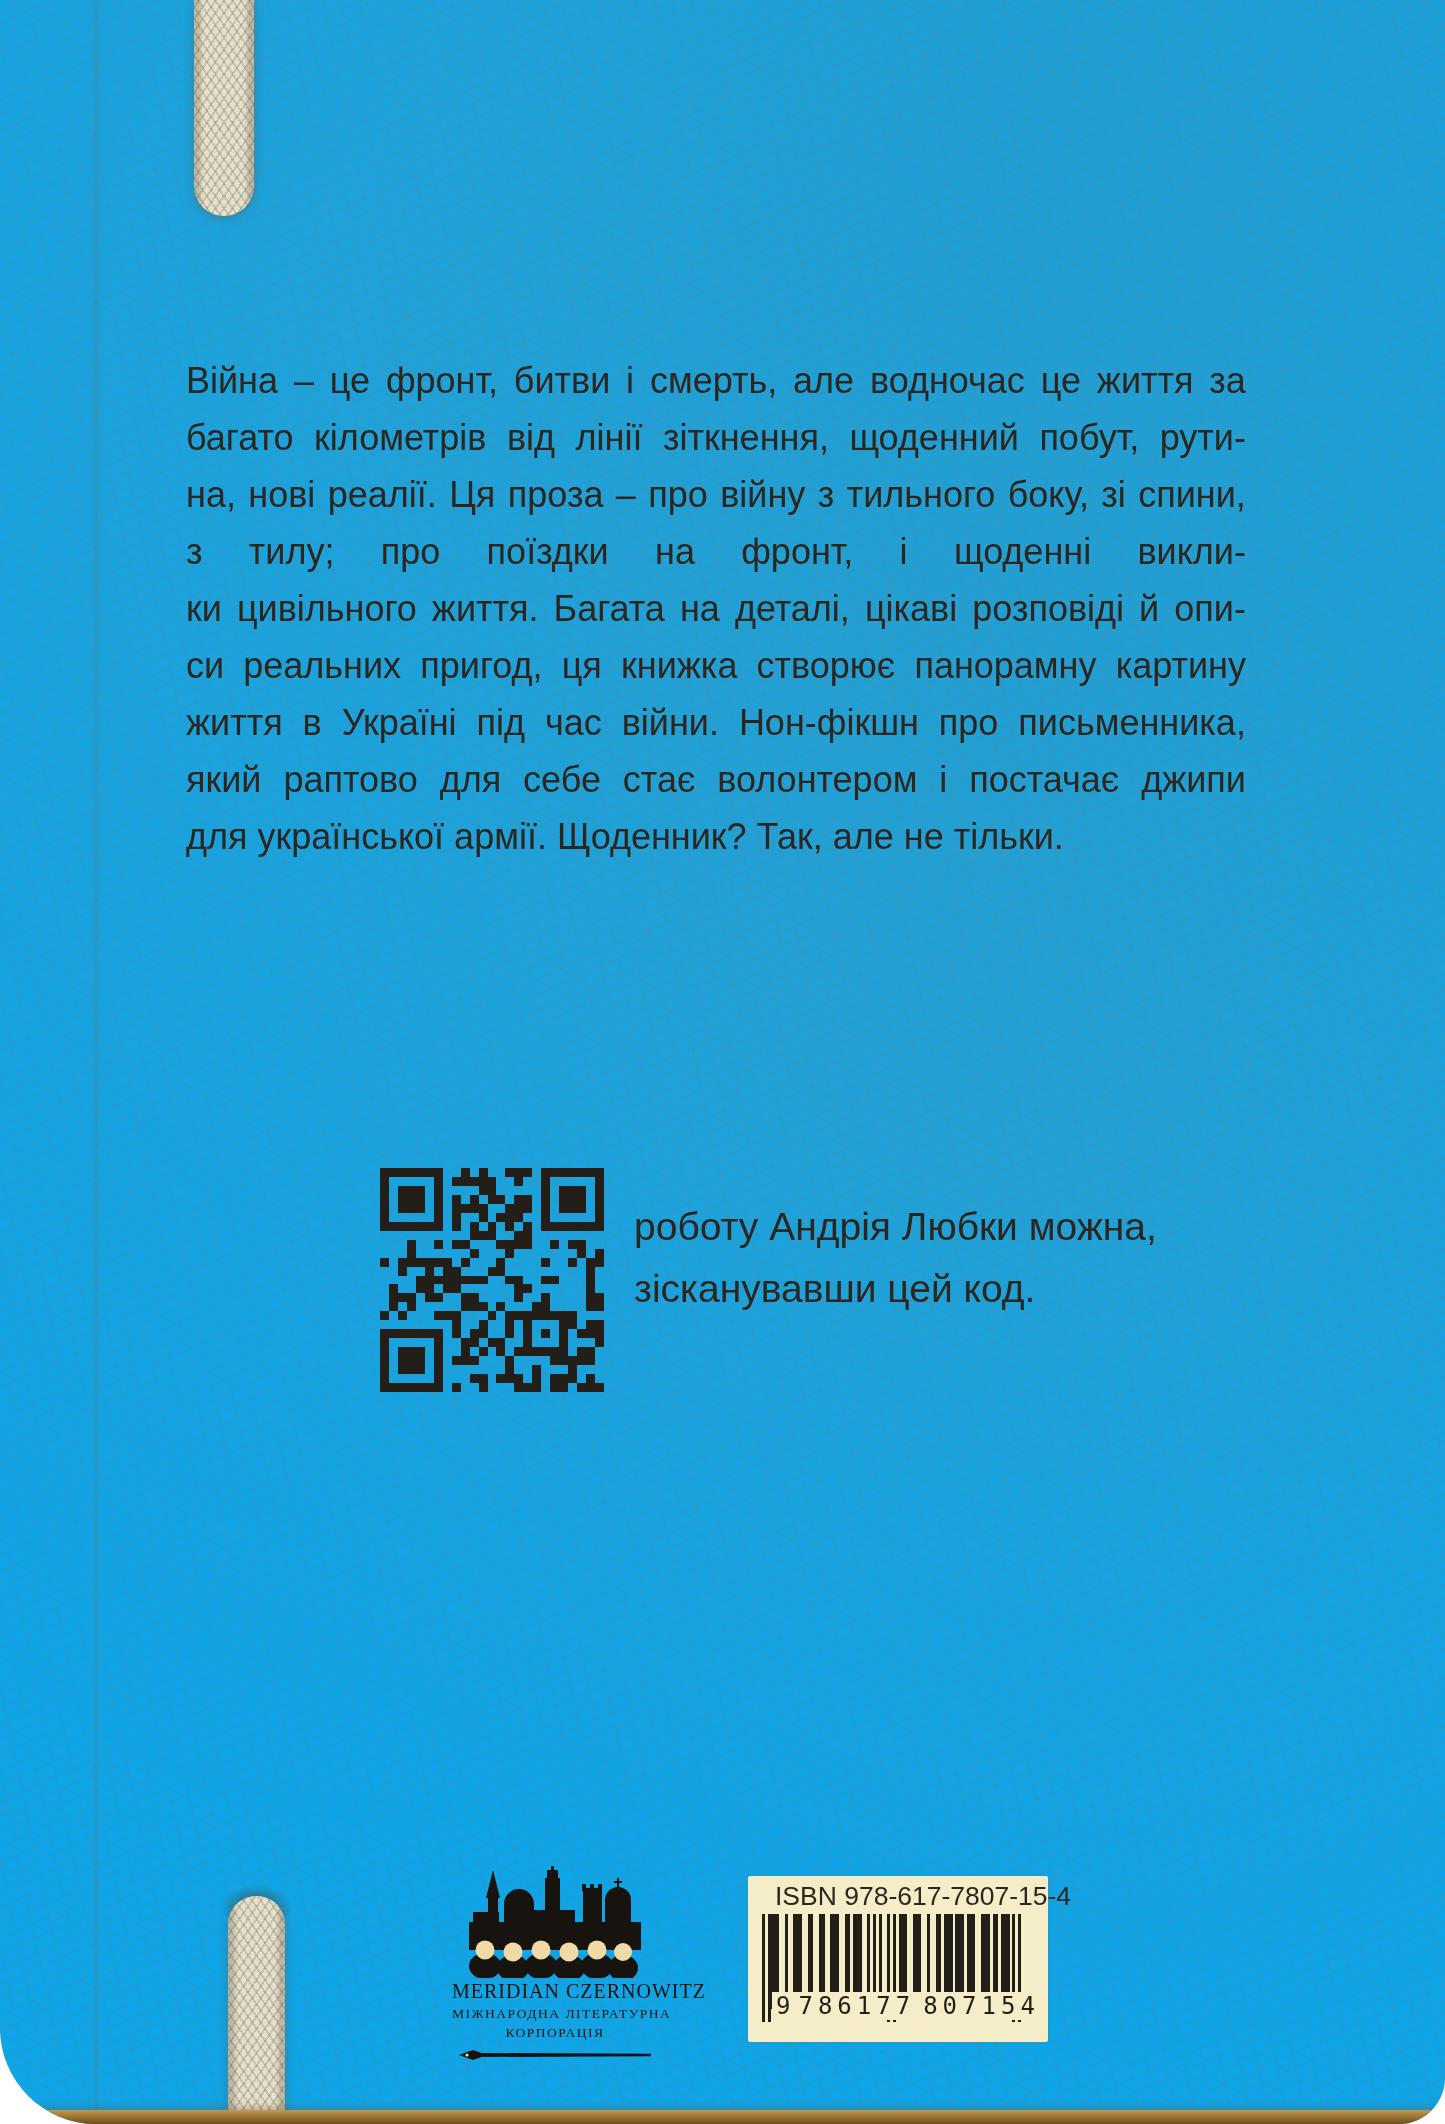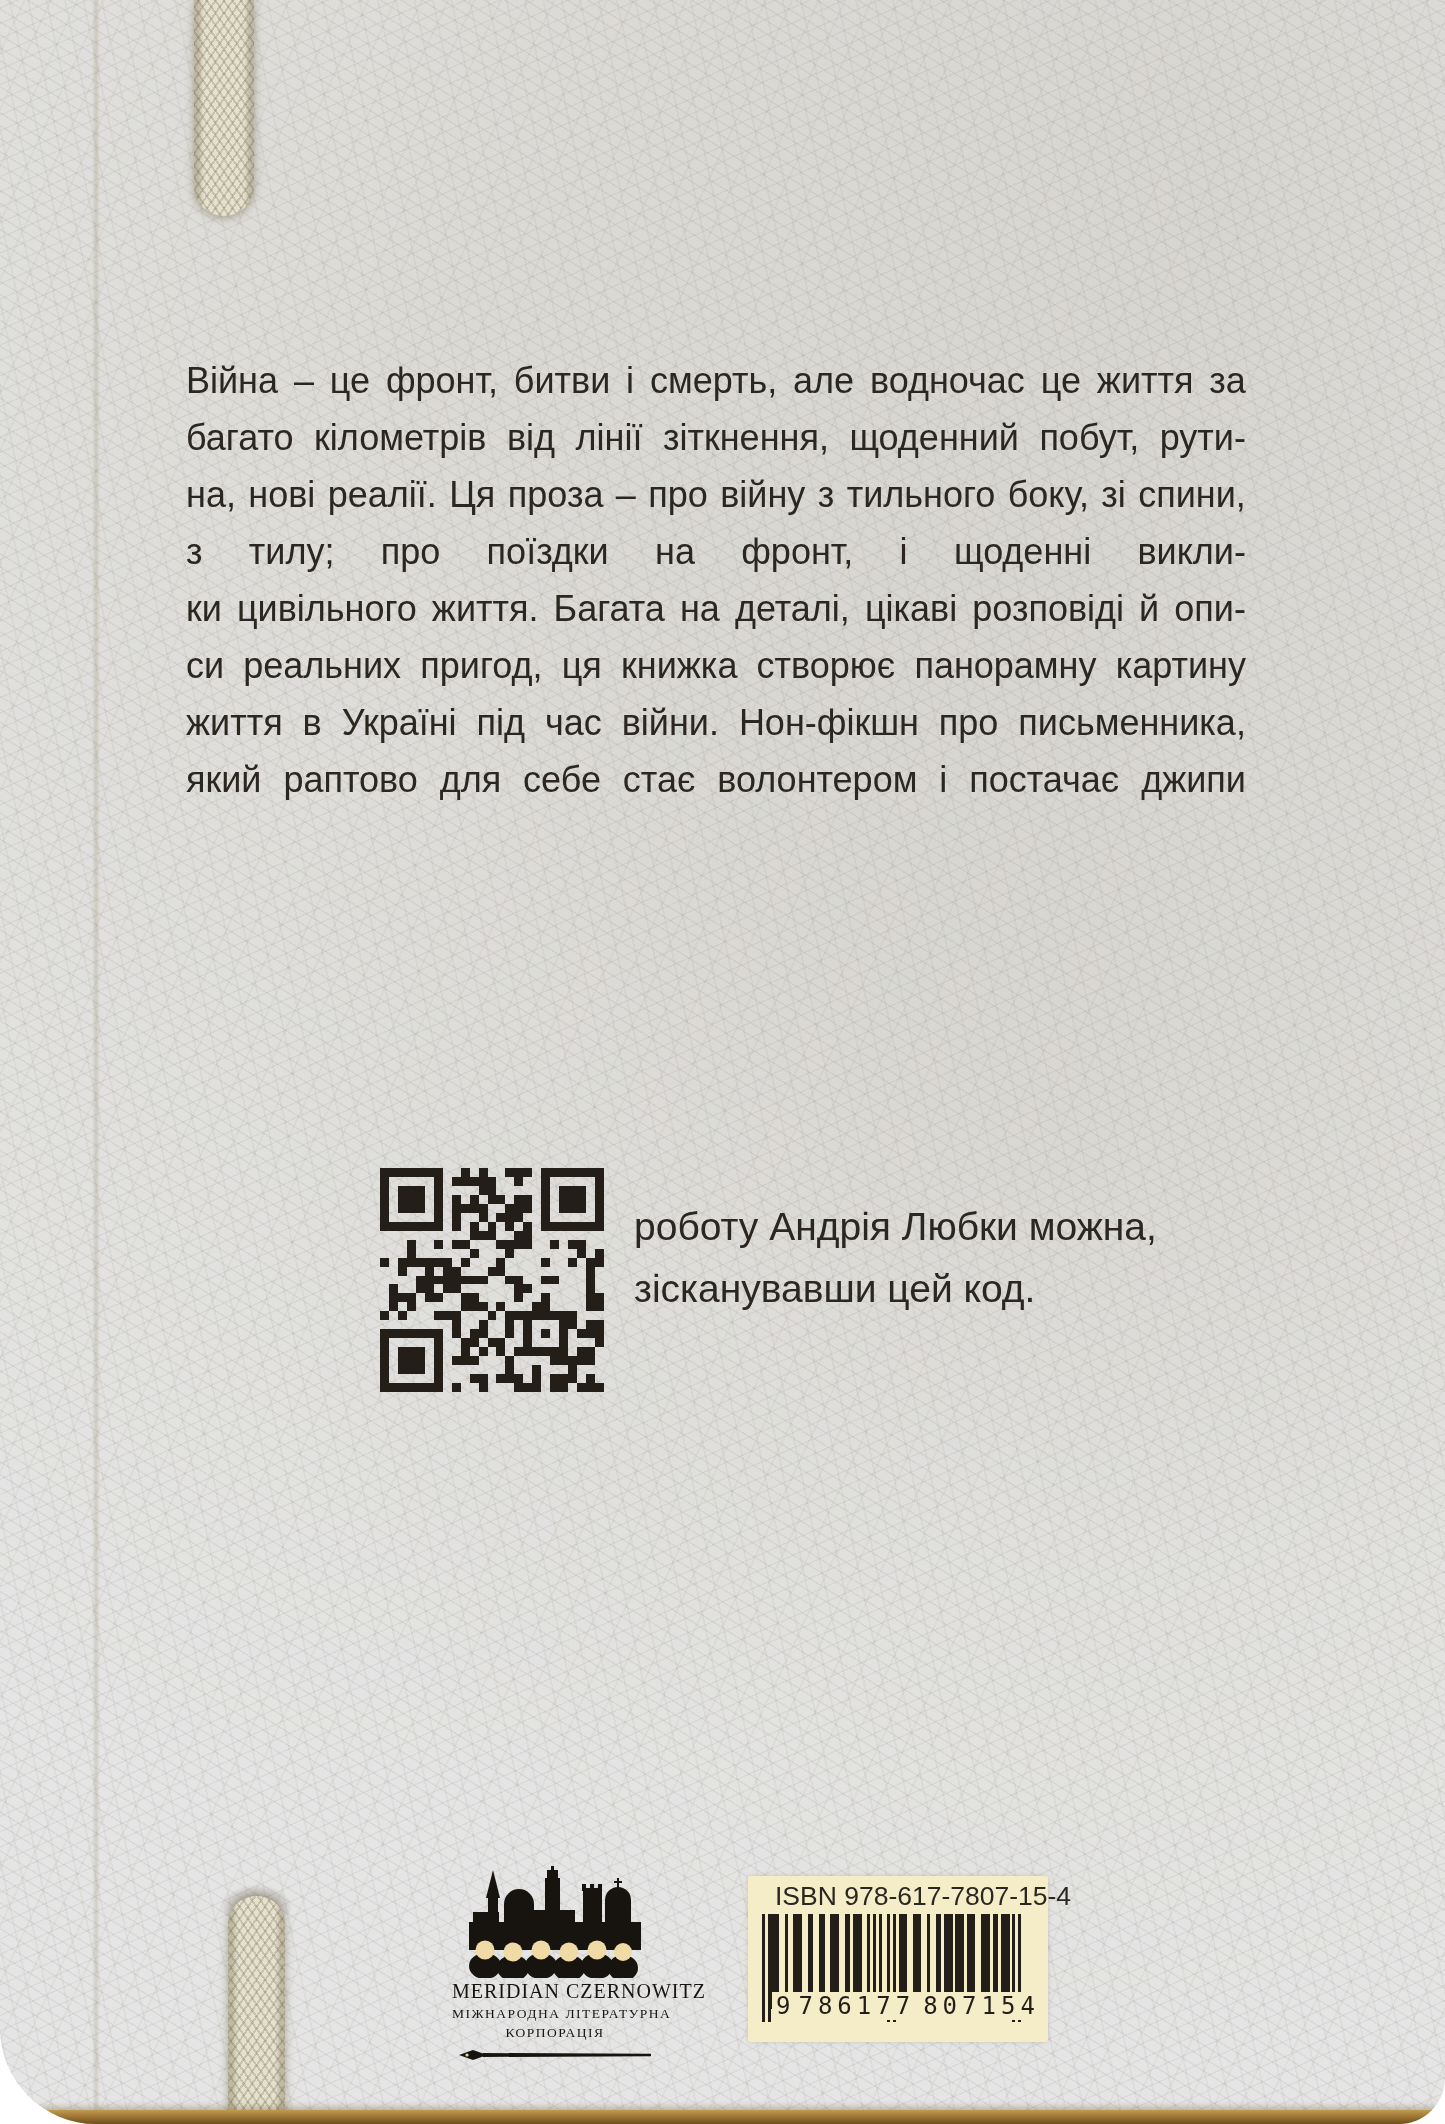--- a/index.html
+++ b/index.html
@@ -3,21 +3,21 @@
 <meta charset="utf-8">
 <style>
   html,body{margin:0;padding:0;}
   body{
     width:1445px;height:2124px;position:relative;background:#ffffff;
     font-family:"Liberation Sans", sans-serif;
     overflow:hidden;
   }
   .cover{
     position:absolute;left:0;top:0;width:1445px;height:2124px;
-    background:#e5e5e5;
+    background:#0ea5e9;
     border-radius:0 0 46px 96px;
     overflow:hidden;
   }
   .texture{
     position:absolute;inset:0;pointer-events:none;
     background-image:
       repeating-linear-gradient(32deg, rgba(122,115,92,.10) 0 1.5px, transparent 1.5px 11px),
       repeating-linear-gradient(-24deg, rgba(122,115,92,.09) 0 1.5px, transparent 1.5px 14px),
       repeating-linear-gradient(78deg, rgba(122,115,92,.07) 0 2px, transparent 2px 18px),
       repeating-linear-gradient(-65deg, rgba(140,130,105,.07) 0 2px, transparent 2px 24px),
@@ -212,20 +212,21 @@
         <span>який</span>
         <span>раптово</span>
         <span>для</span>
         <span>себе</span>
         <span>стає</span>
         <span>волонтером</span>
         <span>і</span>
         <span>постачає</span>
         <span>джипи</span>
       </div>
+      <div class="line last">для української армії. Щоденник? Так, але не тільки.</div>
     </div>
 
   <div class="qr" id="qr">
       <div class="m b"></div>
       <div class="m b"></div>
       <div class="m b"></div>
       <div class="m b"></div>
       <div class="m b"></div>
       <div class="m b"></div>
       <div class="m b"></div>

